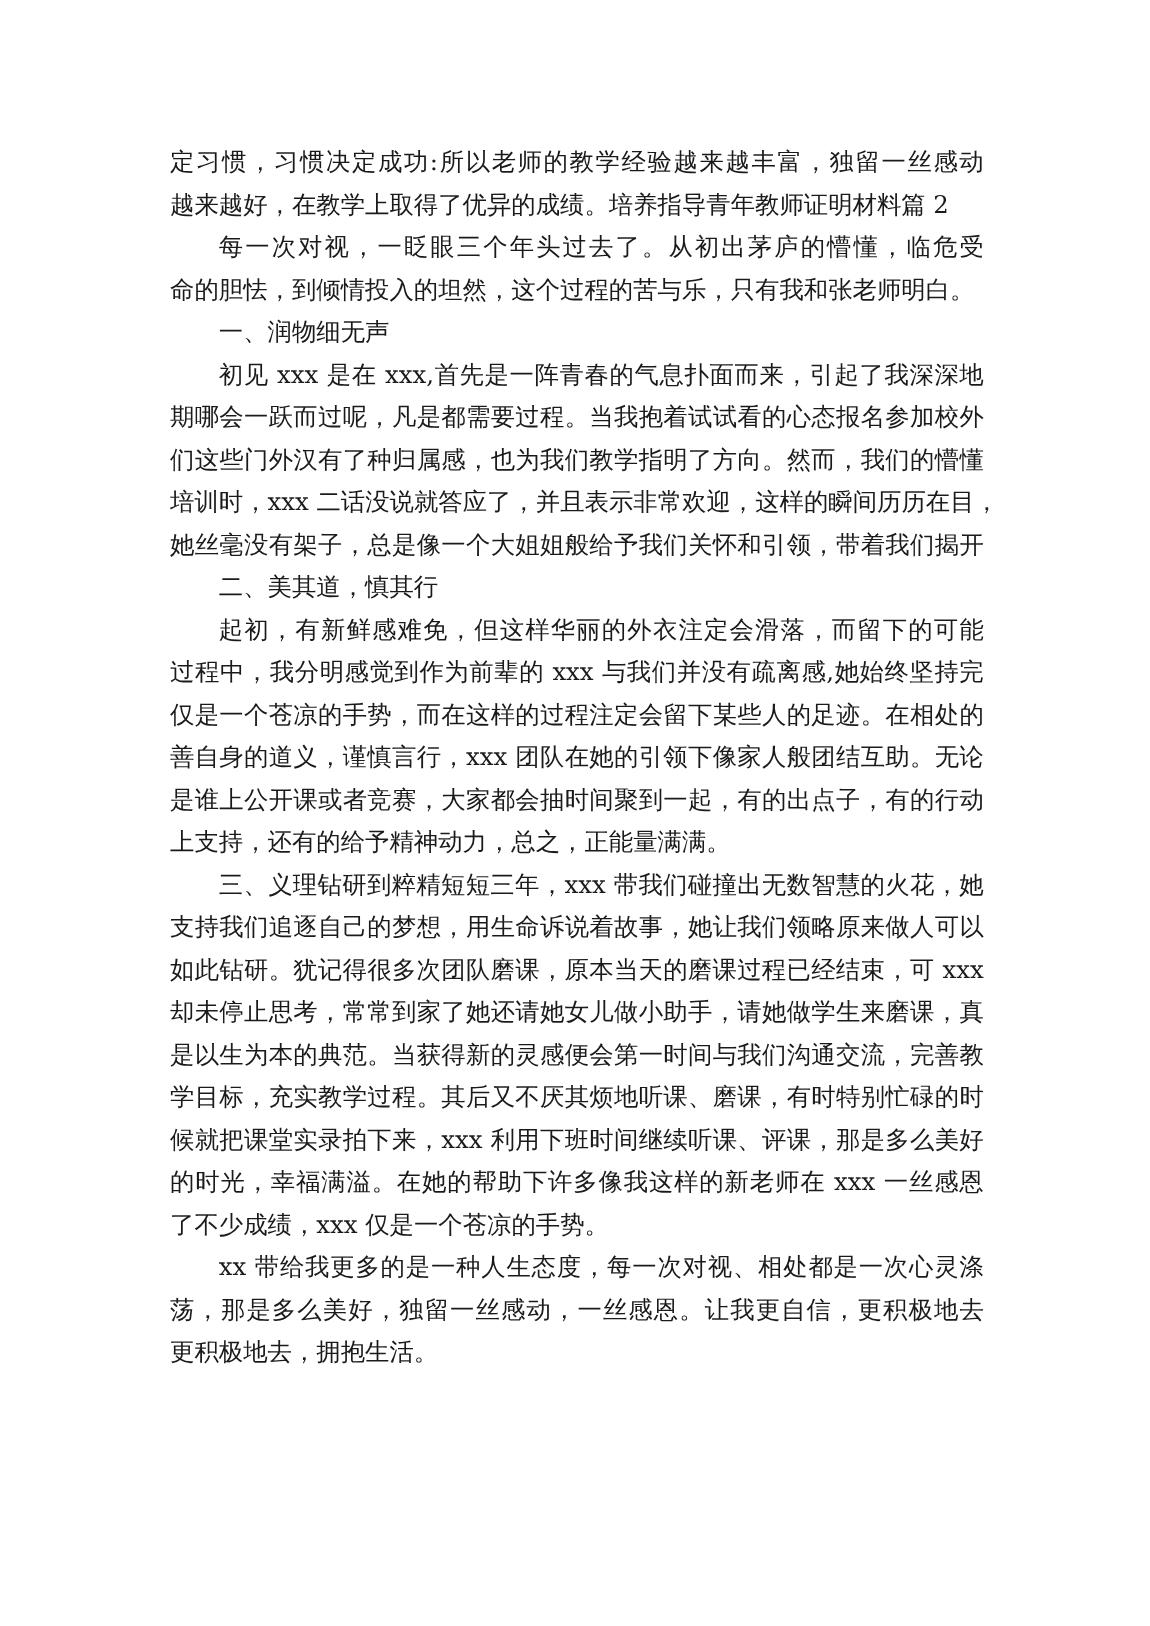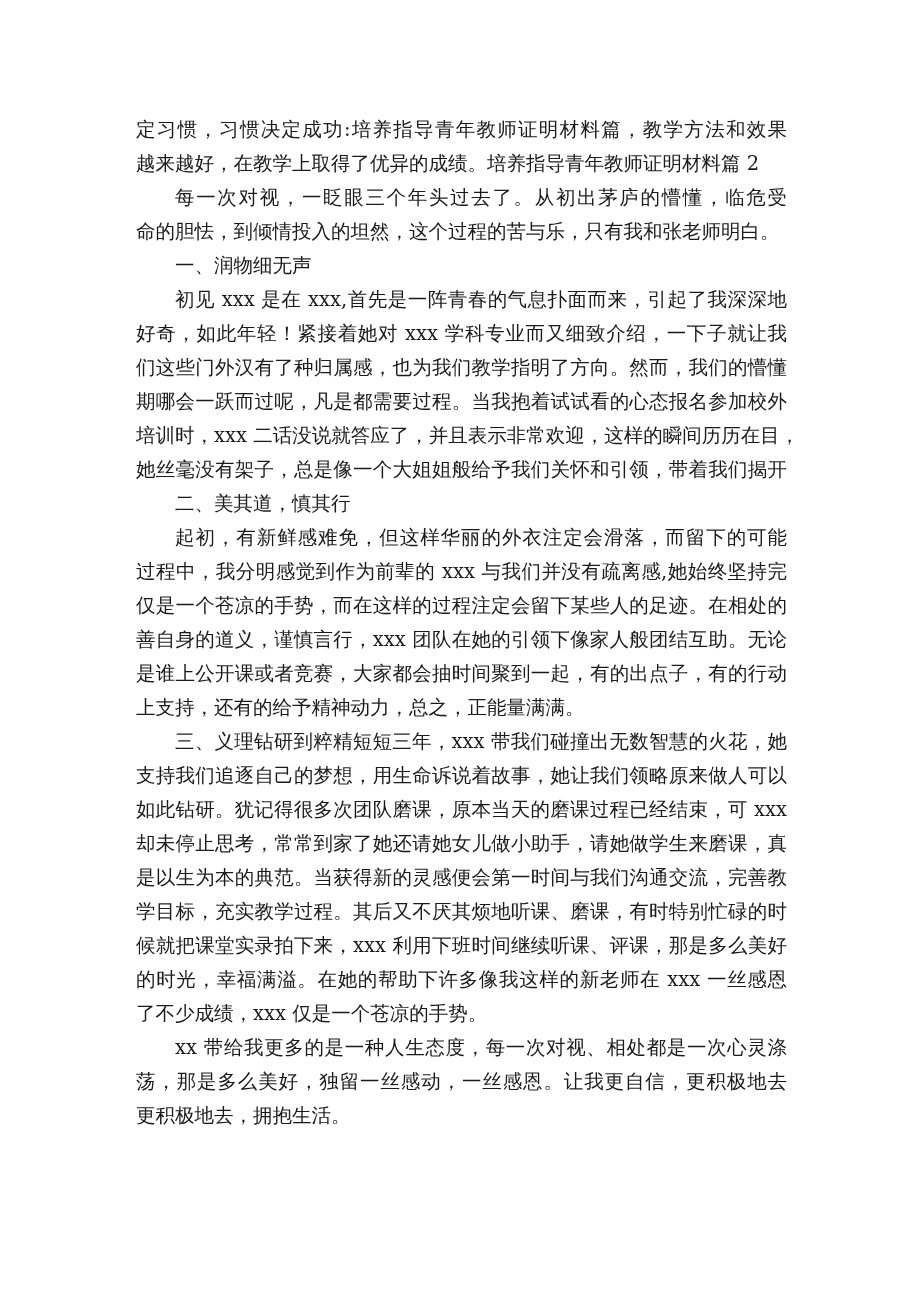--- a/index.html
+++ b/index.html
@@ -34,29 +34,28 @@
       text-align-last: left;
     }
     .line.indent {
       padding-left: 39px;
     }
   </style>
 </head>
 <body>
 
 <div class="page">
-  <div class="line">定习惯，习惯决定成功:培养指导青年教师证明材料篇，教学方法和效果</div>
+  <div class="line">定习惯，习惯决定成功:所以老师的教学经验越来越丰富，独留一丝感动</div>
   <div class="line last">越来越好，在教学上取得了优异的成绩。培养指导青年教师证明材料篇 2</div>
   <div class="line indent">每一次对视，一眨眼三个年头过去了。从初出茅庐的懵懂，临危受</div>
   <div class="line last">命的胆怯，到倾情投入的坦然，这个过程的苦与乐，只有我和张老师明白。</div>
   <div class="line indent last">一、润物细无声</div>
   <div class="line indent">初见 xxx 是在 xxx,首先是一阵青春的气息扑面而来，引起了我深深地</div>
-  <div class="line">好奇，如此年轻！紧接着她对 xxx 学科专业而又细致介绍，一下子就让我</div>
+  <div class="line">期哪会一跃而过呢，凡是都需要过程。当我抱着试试看的心态报名参加校外</div>
   <div class="line">们这些门外汉有了种归属感，也为我们教学指明了方向。然而，我们的懵懂</div>
-  <div class="line">期哪会一跃而过呢，凡是都需要过程。当我抱着试试看的心态报名参加校外</div>
   <div class="line">培训时，xxx 二话没说就答应了，并且表示非常欢迎，这样的瞬间历历在目，</div>
   <div class="line">她丝毫没有架子，总是像一个大姐姐般给予我们关怀和引领，带着我们揭开</div>
   <div class="line indent last">二、美其道，慎其行</div>
   <div class="line indent">起初，有新鲜感难免，但这样华丽的外衣注定会滑落，而留下的可能</div>
   <div class="line">过程中，我分明感觉到作为前辈的 xxx 与我们并没有疏离感,她始终坚持完</div>
   <div class="line">仅是一个苍凉的手势，而在这样的过程注定会留下某些人的足迹。在相处的</div>
   <div class="line">善自身的道义，谨慎言行，xxx 团队在她的引领下像家人般团结互助。无论</div>
   <div class="line">是谁上公开课或者竞赛，大家都会抽时间聚到一起，有的出点子，有的行动</div>
   <div class="line last">上支持，还有的给予精神动力，总之，正能量满满。</div>
   <div class="line indent">三、义理钻研到粹精短短三年，xxx 带我们碰撞出无数智慧的火花，她</div>

